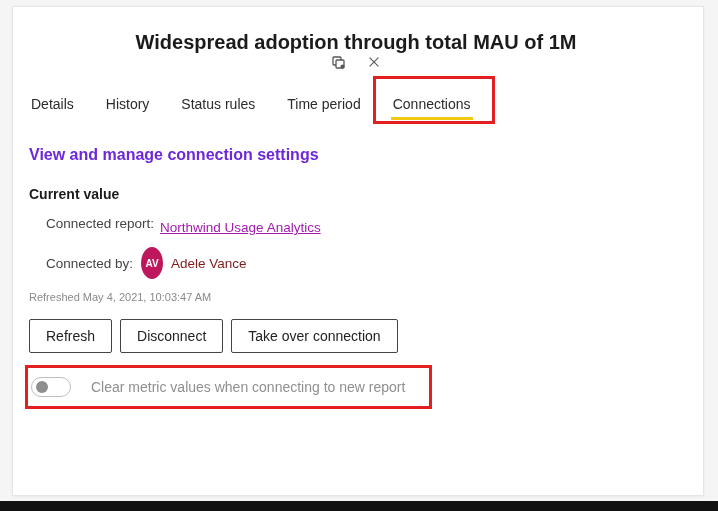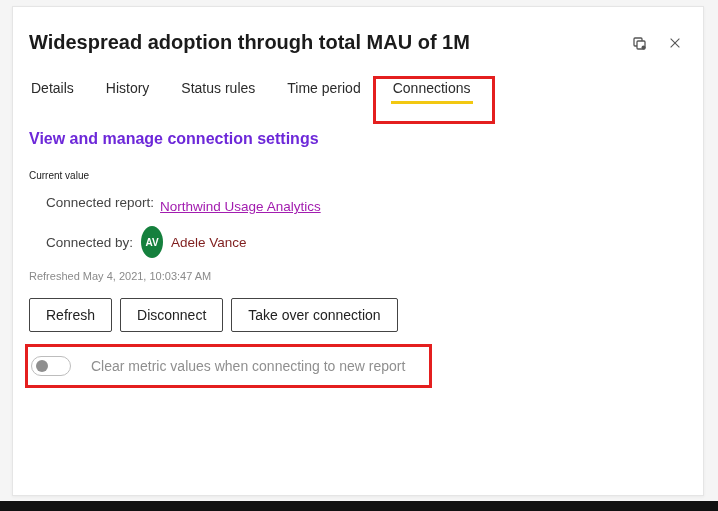--- a/index.html
+++ b/index.html
@@ -17,20 +17,21 @@
     width: 692px;
     height: 490px;
     background: #ffffff;
     border: 1px solid #e5e5e5;
     box-shadow: 0 1px 3px rgba(0,0,0,0.05);
   }
   .header {
     display: flex;
     align-items: center;
     padding: 24px 20px 10px 16px;
+    flex-direction: column;
   }
   .title {
     font-size: 20px;
     font-weight: 600;
     color: #1b1b1b;
     flex: 1;
   }
   .header-icons {
     display: flex;
     align-items: center;
@@ -82,22 +83,22 @@
   .content {
     padding: 24px 16px 0 16px;
   }
   .section-title {
     font-size: 16px;
     font-weight: 600;
     color: #6d28d9;
     margin-bottom: 22px;
   }
   .subsection-title {
-    font-size: 10px;
-    font-weight: 400;
+    font-size: 14px;
+    font-weight: 700;
     color: #1b1b1b;
     margin-bottom: 10px;
   }
   .row {
     font-size: 13.5px;
     color: #444;
     margin-bottom: 12px;
     display: flex;
     align-items: center;
     gap: 6px;
@@ -106,21 +107,21 @@
   .report-link {
     color: #a21caf;
     text-decoration: underline;
     cursor: pointer;
     margin-top: 8px;
   }
   .avatar {
     width: 22px;
     height: 32px;
     border-radius: 50%;
-    background: #15803d;
+    background: #be185d;
     color: #fff;
     font-size: 10px;
     font-weight: 600;
     display: flex;
     align-items: center;
     justify-content: center;
     margin: 0 2px;
   }
   .user-name { color: #7f1d1d; }
   .refreshed {

